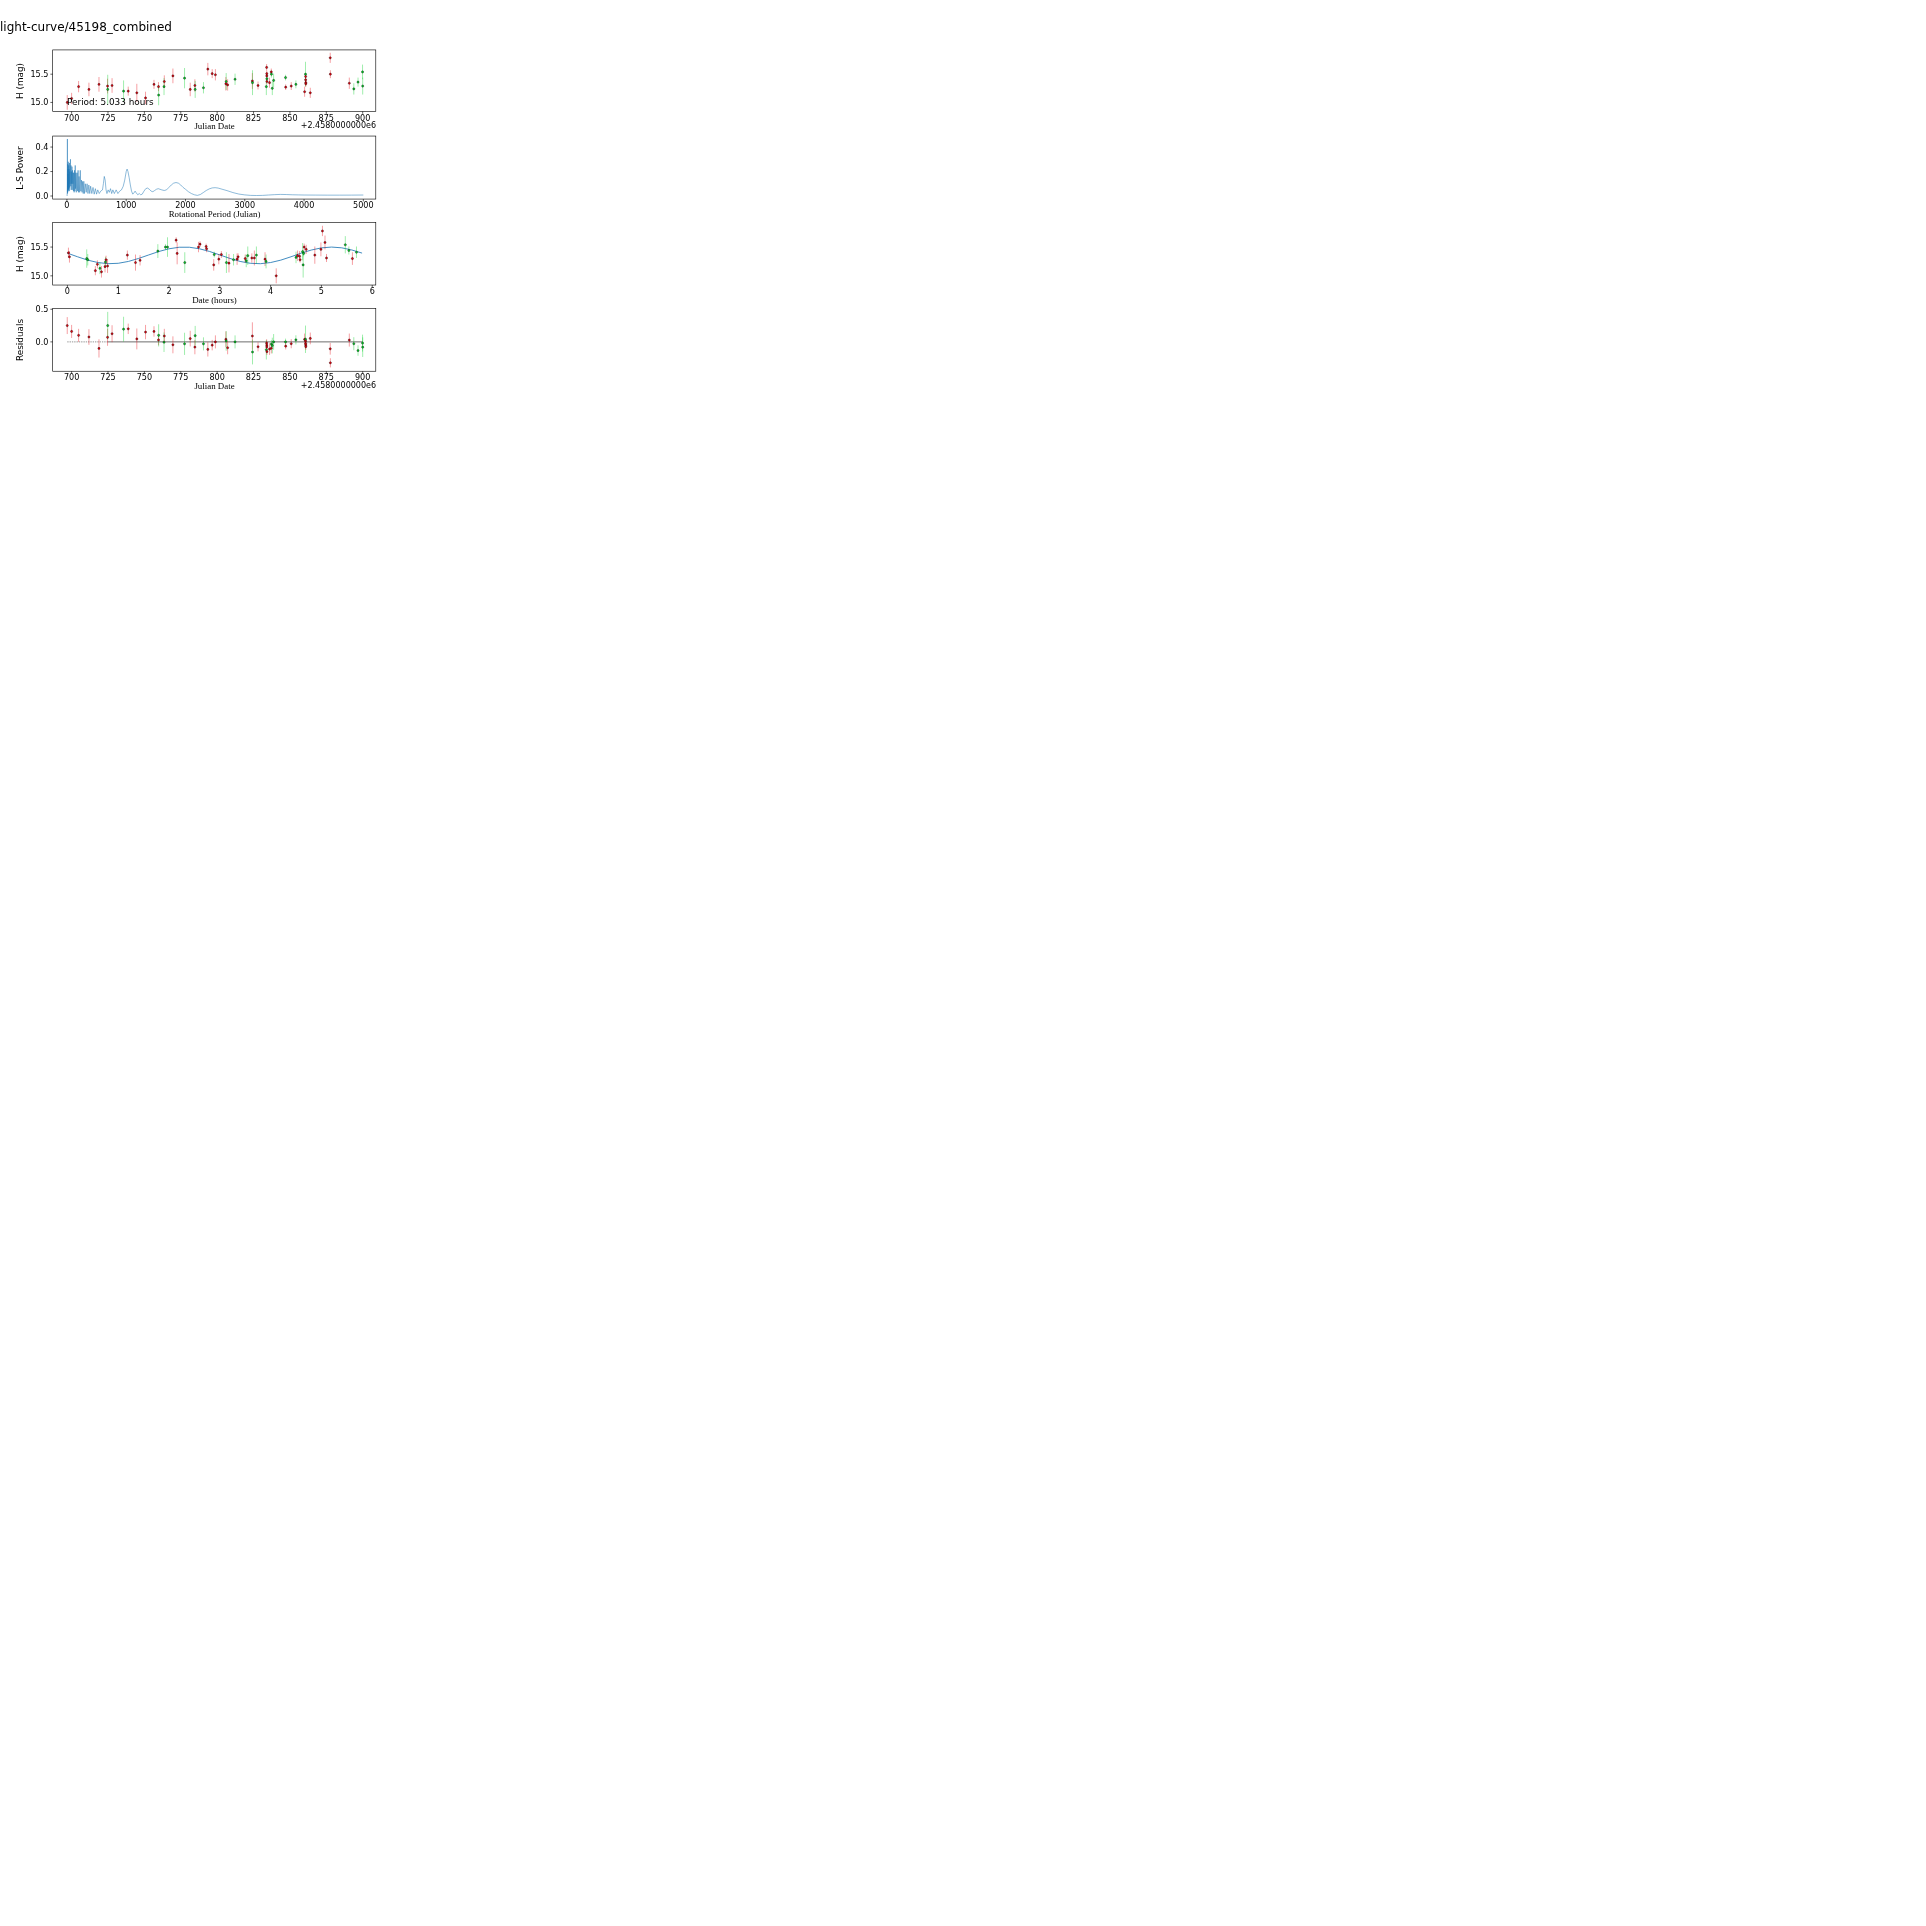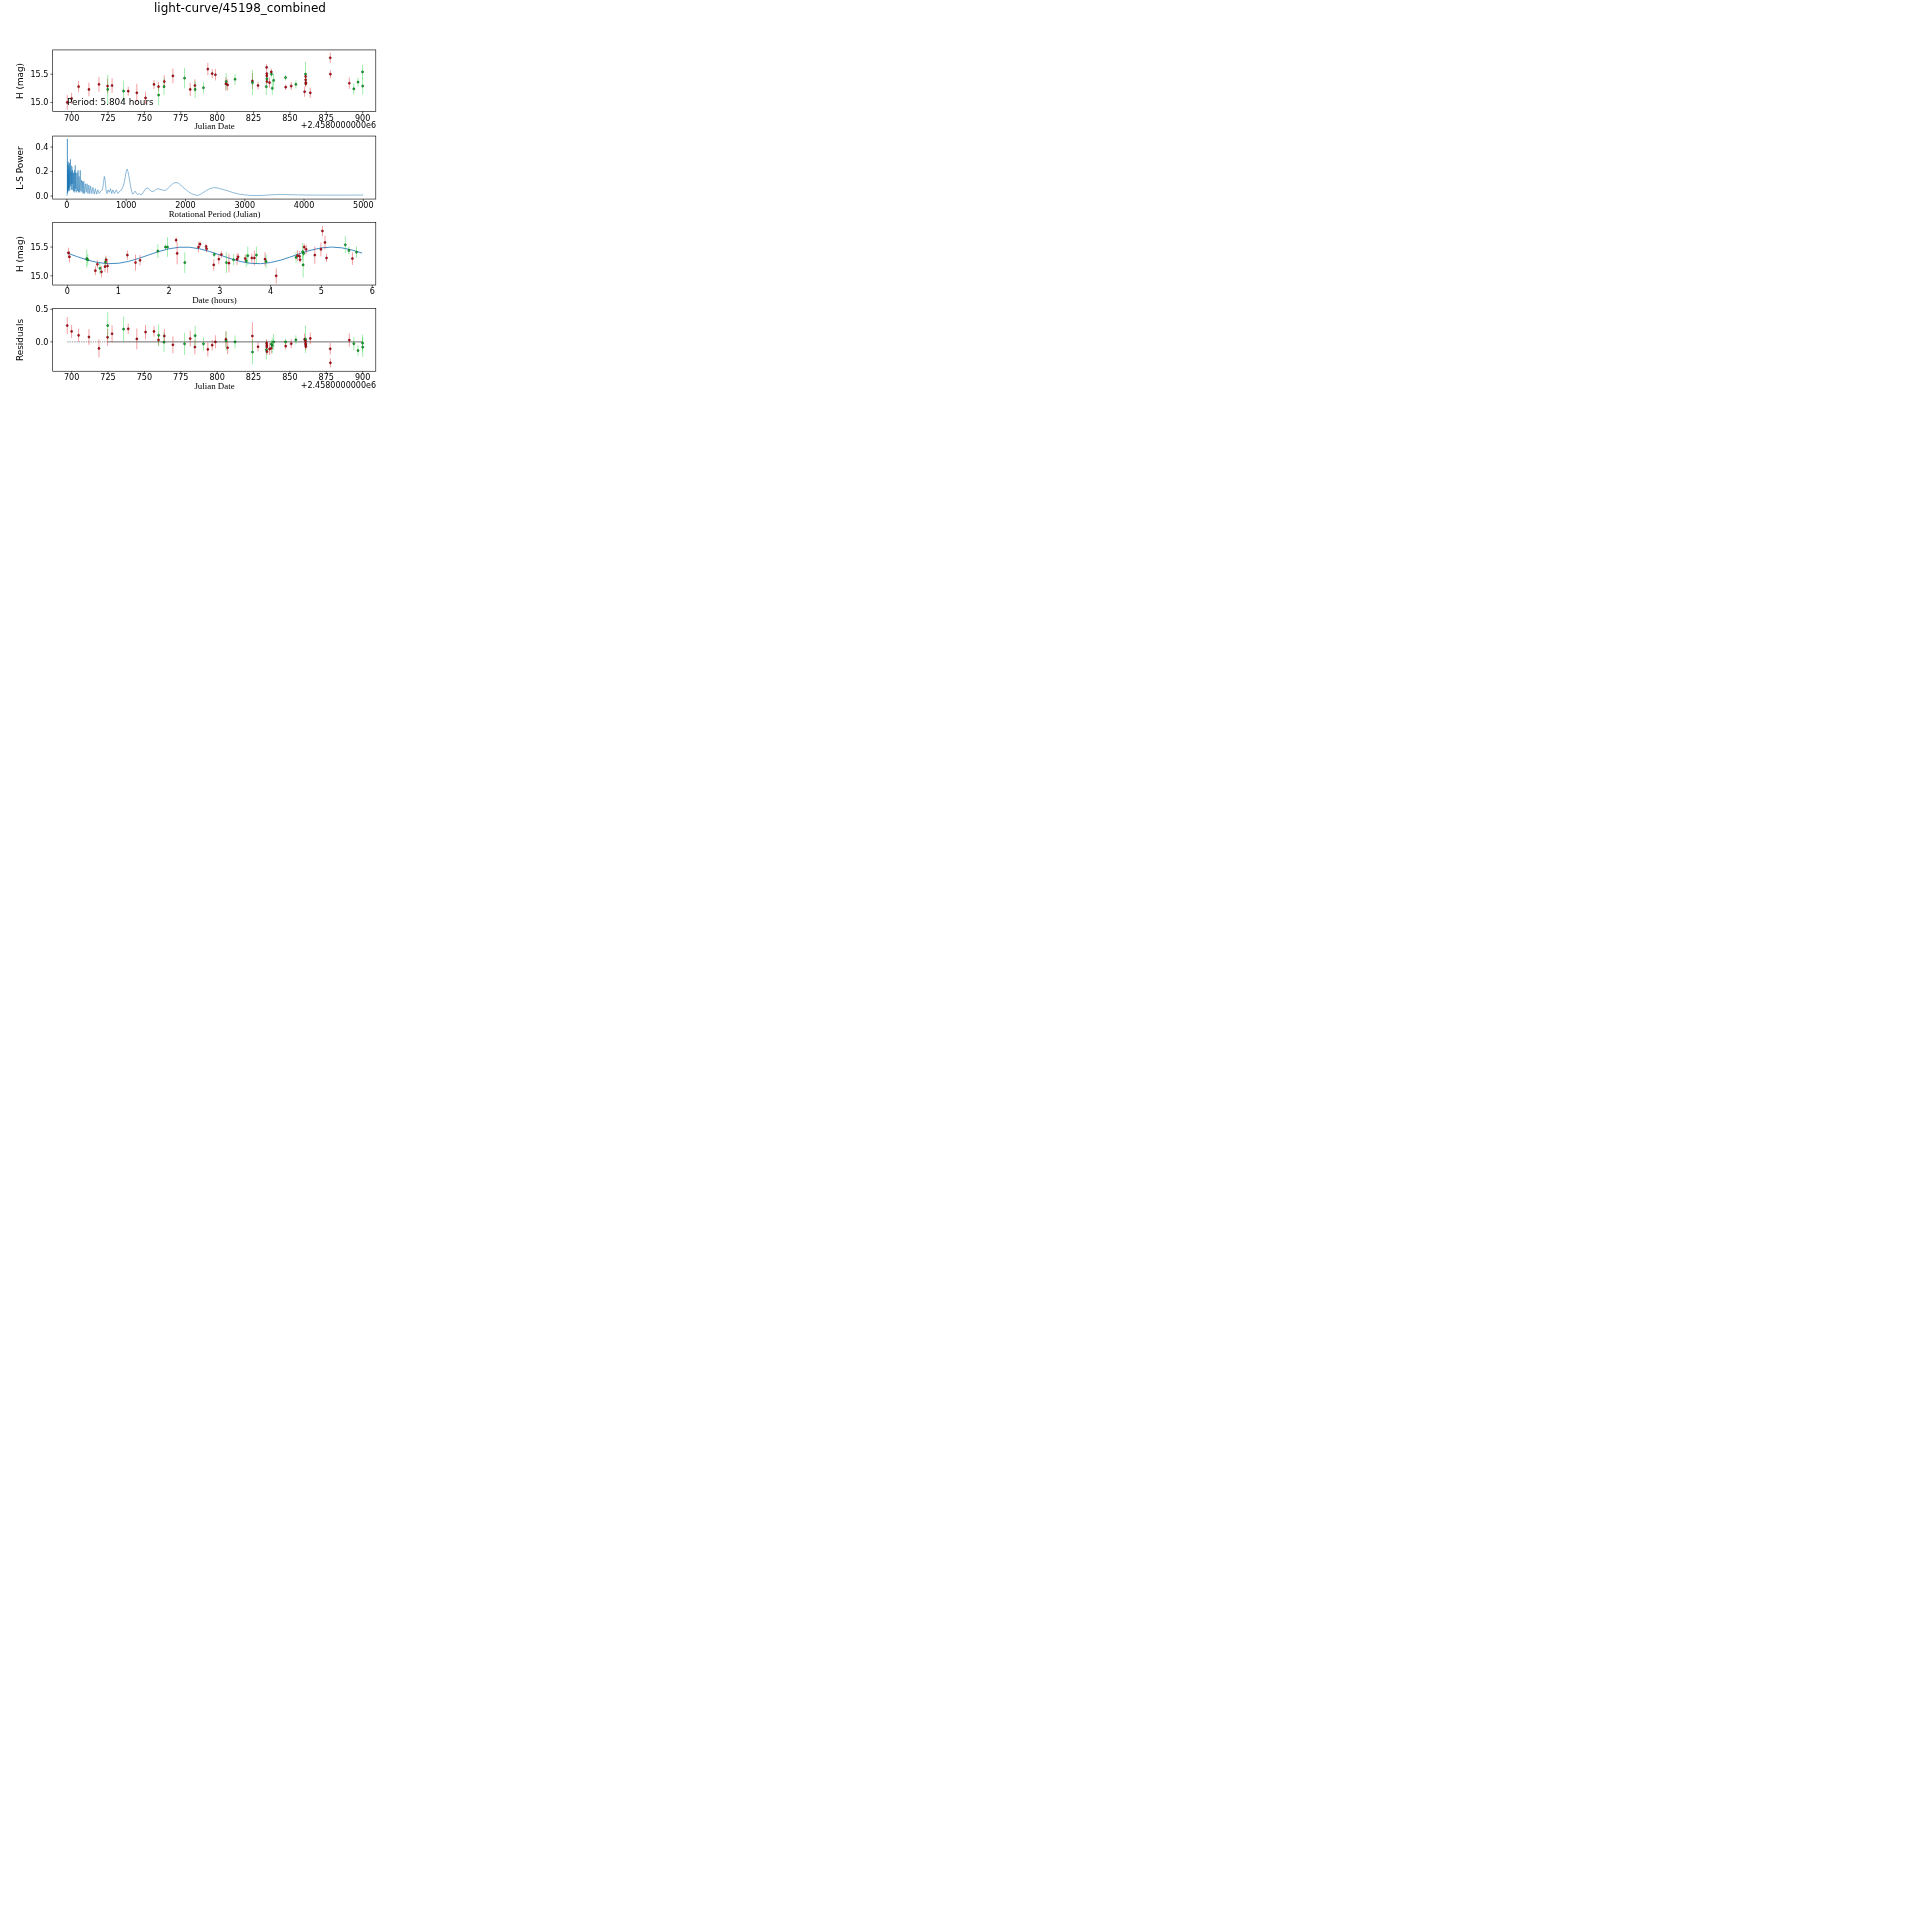--- a/index.html
+++ b/index.html
@@ -1,19 +1,19 @@
 <!DOCTYPE html>
 <html style="font-size:6.2px"><head>
 <meta charset="utf-8">
 <style>
   html,body{margin:0;padding:0;background:#ffffff;}
   .fig{position:relative;width:416px;height:416px;background:#ffffff;
        font-family:"DejaVu Sans","Liberation Sans",sans-serif;color:#000;}
-  .fig-title{position:absolute;left:0;top:1px;width:100%;text-align:center;
-       font-size:12px;white-space:nowrap;padding-left:32px;}
+  .fig-title{position:absolute;left:0;top:20px;width:100%;
+       font-size:12px;white-space:nowrap;}
   .xlabel{position:absolute;left:53px;width:323px;text-align:center;
        font-size:8.9px;white-space:nowrap;font-family:Liberation Serif, serif;}
   .offset{position:absolute;right:40px;font-size:8px;white-space:nowrap;text-align:right;}
   .ylabel{position:absolute;left:15.4px;transform-origin:0 0;
        transform:rotate(-90deg) translateX(-50%);font-size:8.9px;white-space:nowrap;}
   .annotation{position:absolute;left:67px;top:97px;font-size:8.9px;white-space:nowrap;}
   svg{position:absolute;left:0;top:0;}
 </style>
 </head>
 <body>
@@ -476,21 +476,21 @@
       <text x="125.80000000000001" y="894.58125" text-anchor="end" font-size="21px" fill="#000000">0.0</text>
       <line x1="136.8" x2="130.8" y1="802.8937500000001" y2="802.8937500000001" stroke="#000000" stroke-width="1.6"></line>
       <text x="125.80000000000001" y="809.8937500000001" text-anchor="end" font-size="21px" fill="#000000">0.5</text>
     </svg>
 
   <div class="fig-title">light-curve/45198_combined</div>
 
   <div class="ylabel" style="top:81px">H (mag)</div>
   <div class="xlabel" style="top:121px">Julian Date</div>
   <div class="offset" style="top:121px">+2.4580000000e6</div>
-  <div class="annotation">Period: 5.804 hours</div>
+  <div class="annotation">Period: 5.033 hours</div>
 
   <div class="ylabel" style="top:168px">L-S Power</div>
   <div class="xlabel" style="top:209px">Rotational Period (Julian)</div>
 
   <div class="ylabel" style="top:254px">H (mag)</div>
   <div class="xlabel" style="top:295px">Date (hours)</div>
 
   <div class="ylabel" style="top:340px">Residuals</div>
   <div class="xlabel" style="top:381px">Julian Date</div>
   <div class="offset" style="top:381px">+2.4580000000e6</div>

